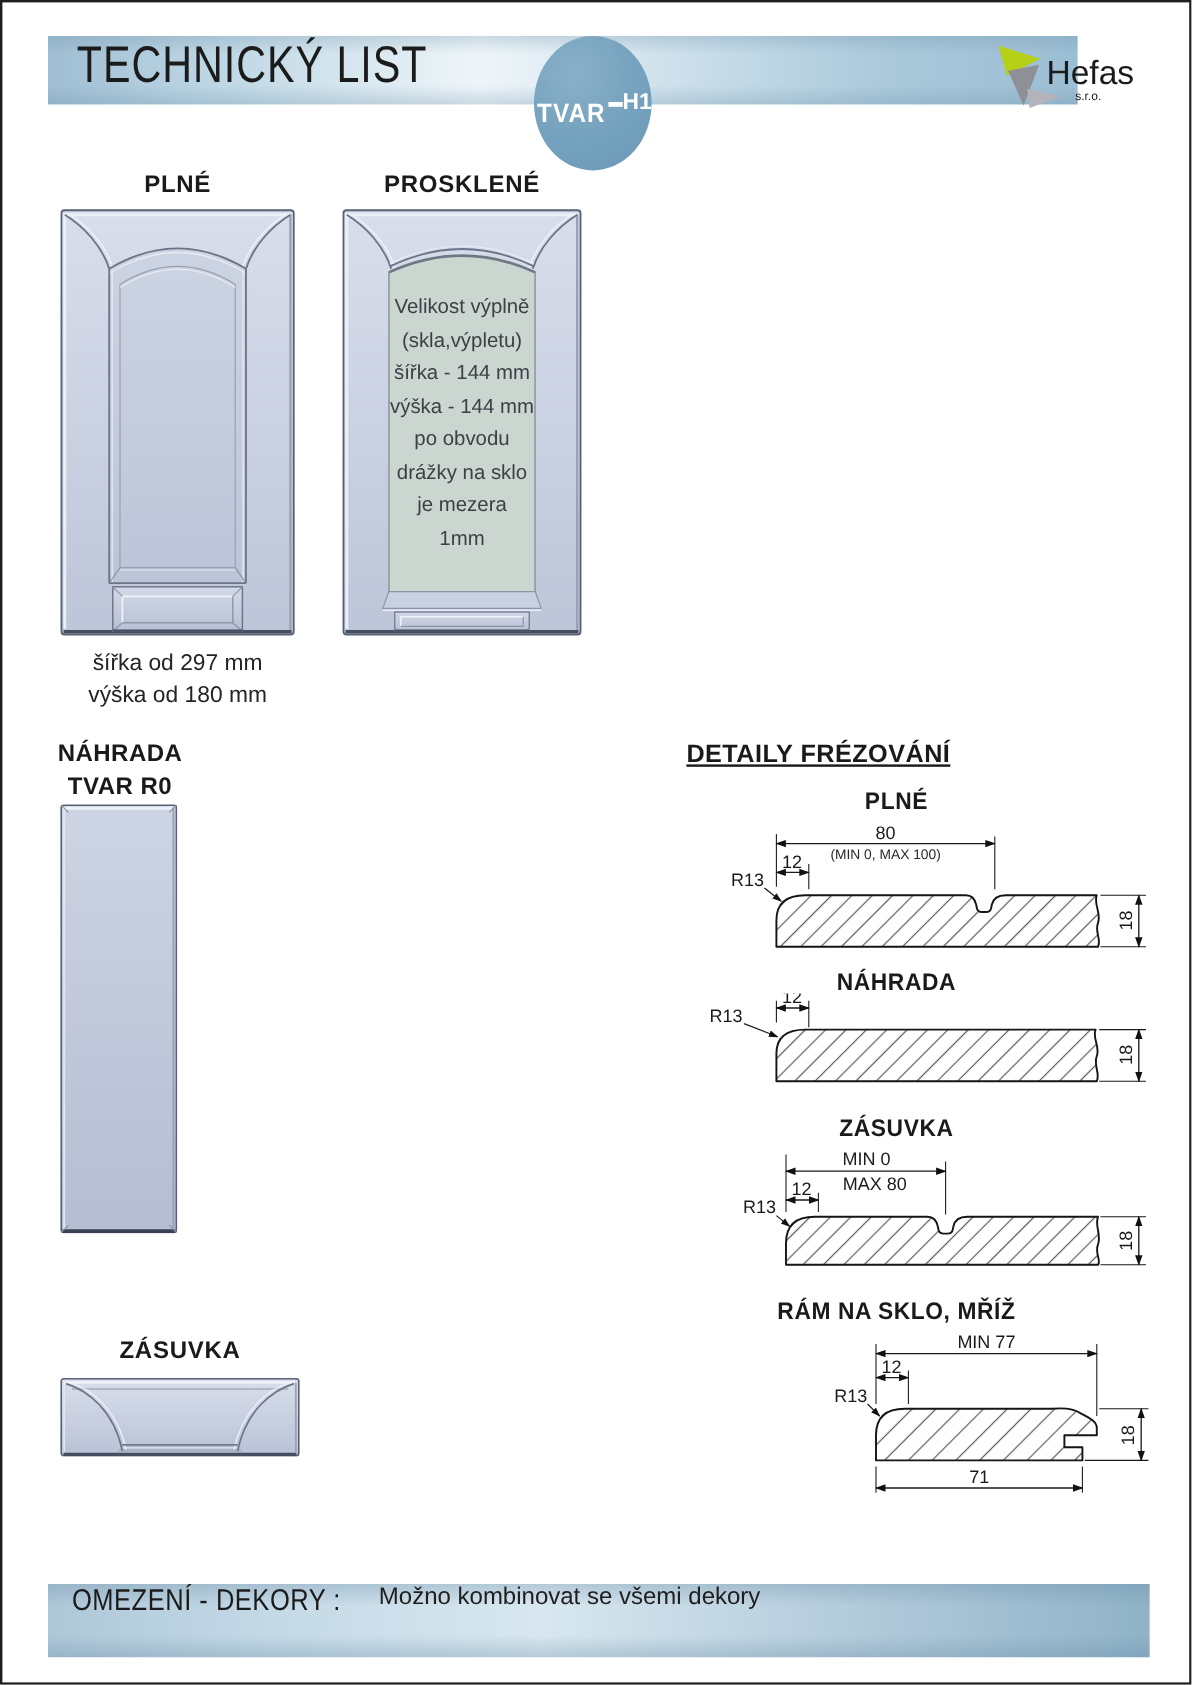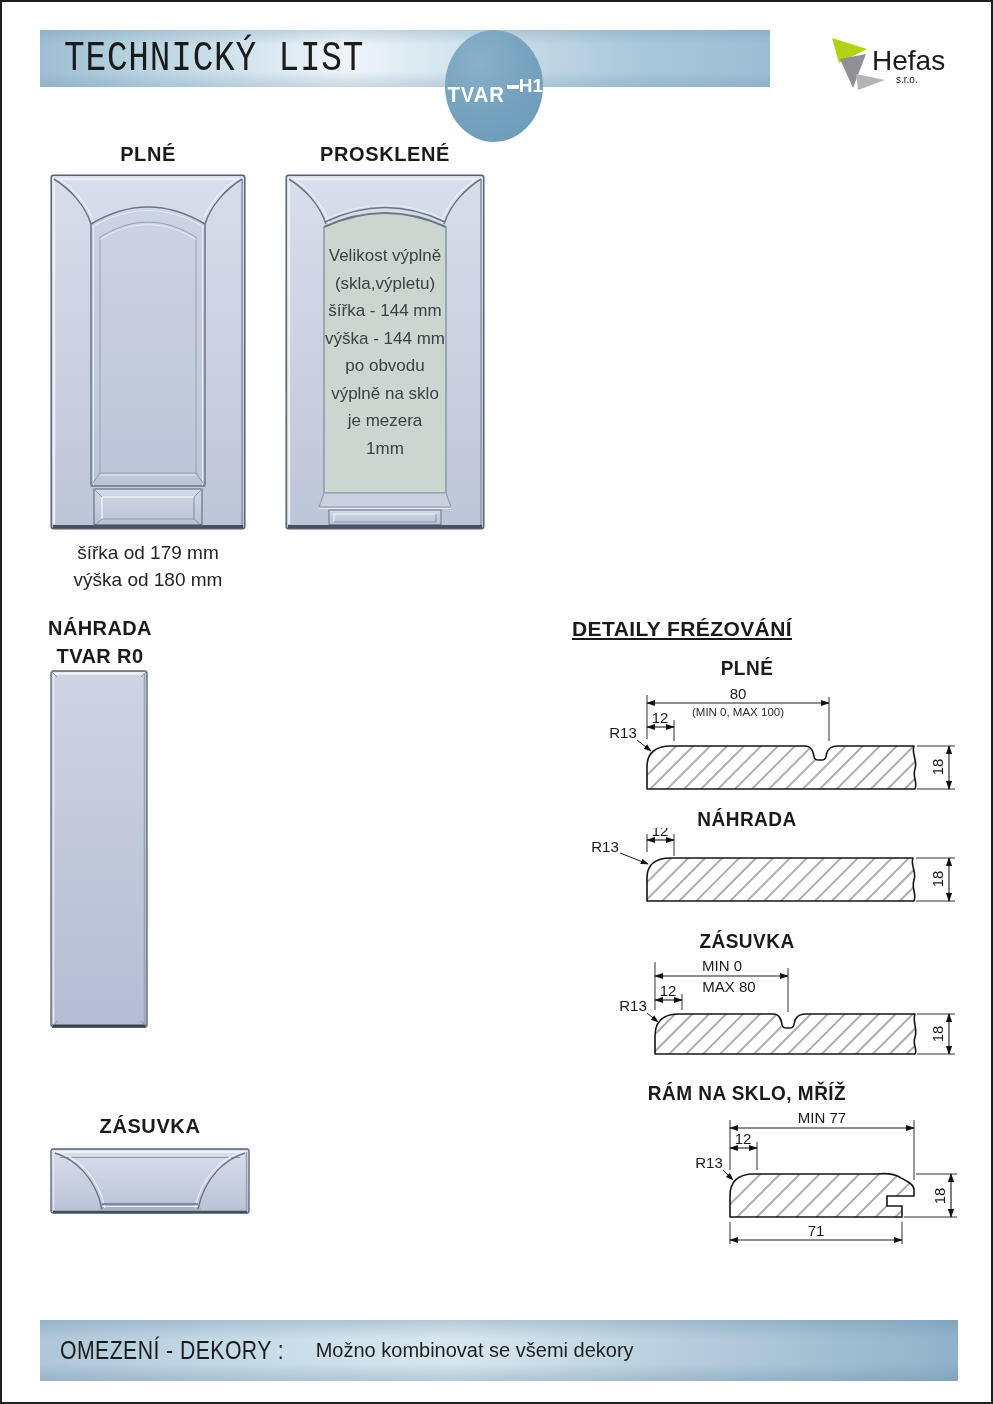--- a/index.html
+++ b/index.html
@@ -8,23 +8,23 @@
     border:2px solid #1f1f1f;box-sizing:border-box;overflow:hidden;
     font-family:"Liberation Sans",sans-serif;color:#1c1c1c;
   }
   .abs{position:absolute;}
   
   .band{
     background:
       linear-gradient(180deg, rgba(110,145,170,.28) 0%, rgba(255,255,255,0) 26%, rgba(255,255,255,0) 72%, rgba(110,145,170,.28) 100%),
       linear-gradient(90deg,#9fbed3 0%,#bdd6e4 16%,#eef5f9 42%,#d2e3ed 58%,#a9c8da 82%,#9cbed4 100%);
   }
-  .band-header{left:38px;top:28px;width:730px;height:57px;display:flex;align-items:center;font-family:Liberation Mono, monospace;}
+  .band-header{left:38px;top:28px;width:858px;height:57px;display:flex;align-items:flex-start;}
   .band-footer{
-    left:38px;top:1318px;width:918px;height:61px;display:flex;align-items:center;
+    left:38px;top:1318px;width:918px;height:61px;display:flex;
     background:
       linear-gradient(180deg, rgba(100,135,160,.30) 0%, rgba(255,255,255,0) 30%, rgba(255,255,255,0) 70%, rgba(100,135,160,.30) 100%),
       linear-gradient(90deg,#aec7d8 0%,#c4d9e6 20%,#d8e7ef 45%,#b7cedd 70%,#8fb2c8 100%);
   }
   .page-title{
     font-size:43px;font-weight:400;letter-spacing:1px;color:#1b1b1b;
     transform:scaleX(.80);transform-origin:left center;margin-left:24px;white-space:nowrap;
   }
   .badge{
     left:443px;top:28px;width:98px;height:112px;border-radius:50%;
@@ -147,27 +147,27 @@
     <path d="M49,348 H151 V340" fill="none" stroke="#8d96a8" stroke-width="1"></path>
     <path d="M44,351.5 H156" stroke="#454d60" stroke-width="2"></path>
   </svg>
 
   <div class="abs glass-text" style="left:320px;top:240px;width:126px;">
     <div>Velikost výplně</div>
     <div>(skla,výpletu)</div>
     <div>šířka - 144 mm</div>
     <div>výška - 144 mm</div>
     <div>po obvodu</div>
-    <div>výplně na sklo</div>
+    <div>drážky na sklo</div>
     <div>je mezera</div>
     <div>1mm</div>
   </div>
 
   <div class="abs dims" style="left:48px;top:537px;width:196px;">
-    <div>šířka od 179 mm</div>
+    <div>šířka od 297 mm</div>
     <div>výška od 180 mm</div>
   </div>
 
   <div class="abs h-left" style="left:38px;top:612px;width:120px;">
     <div>NÁHRADA</div>
     <div>TVAR R0</div>
   </div>
   <svg class="abs" style="left:48px;top:668px;" width="98" height="358" viewBox="0 0 98 358">
     <defs>
       <linearGradient id="ng1" x1="0" y1="0" x2="0" y2="1">

